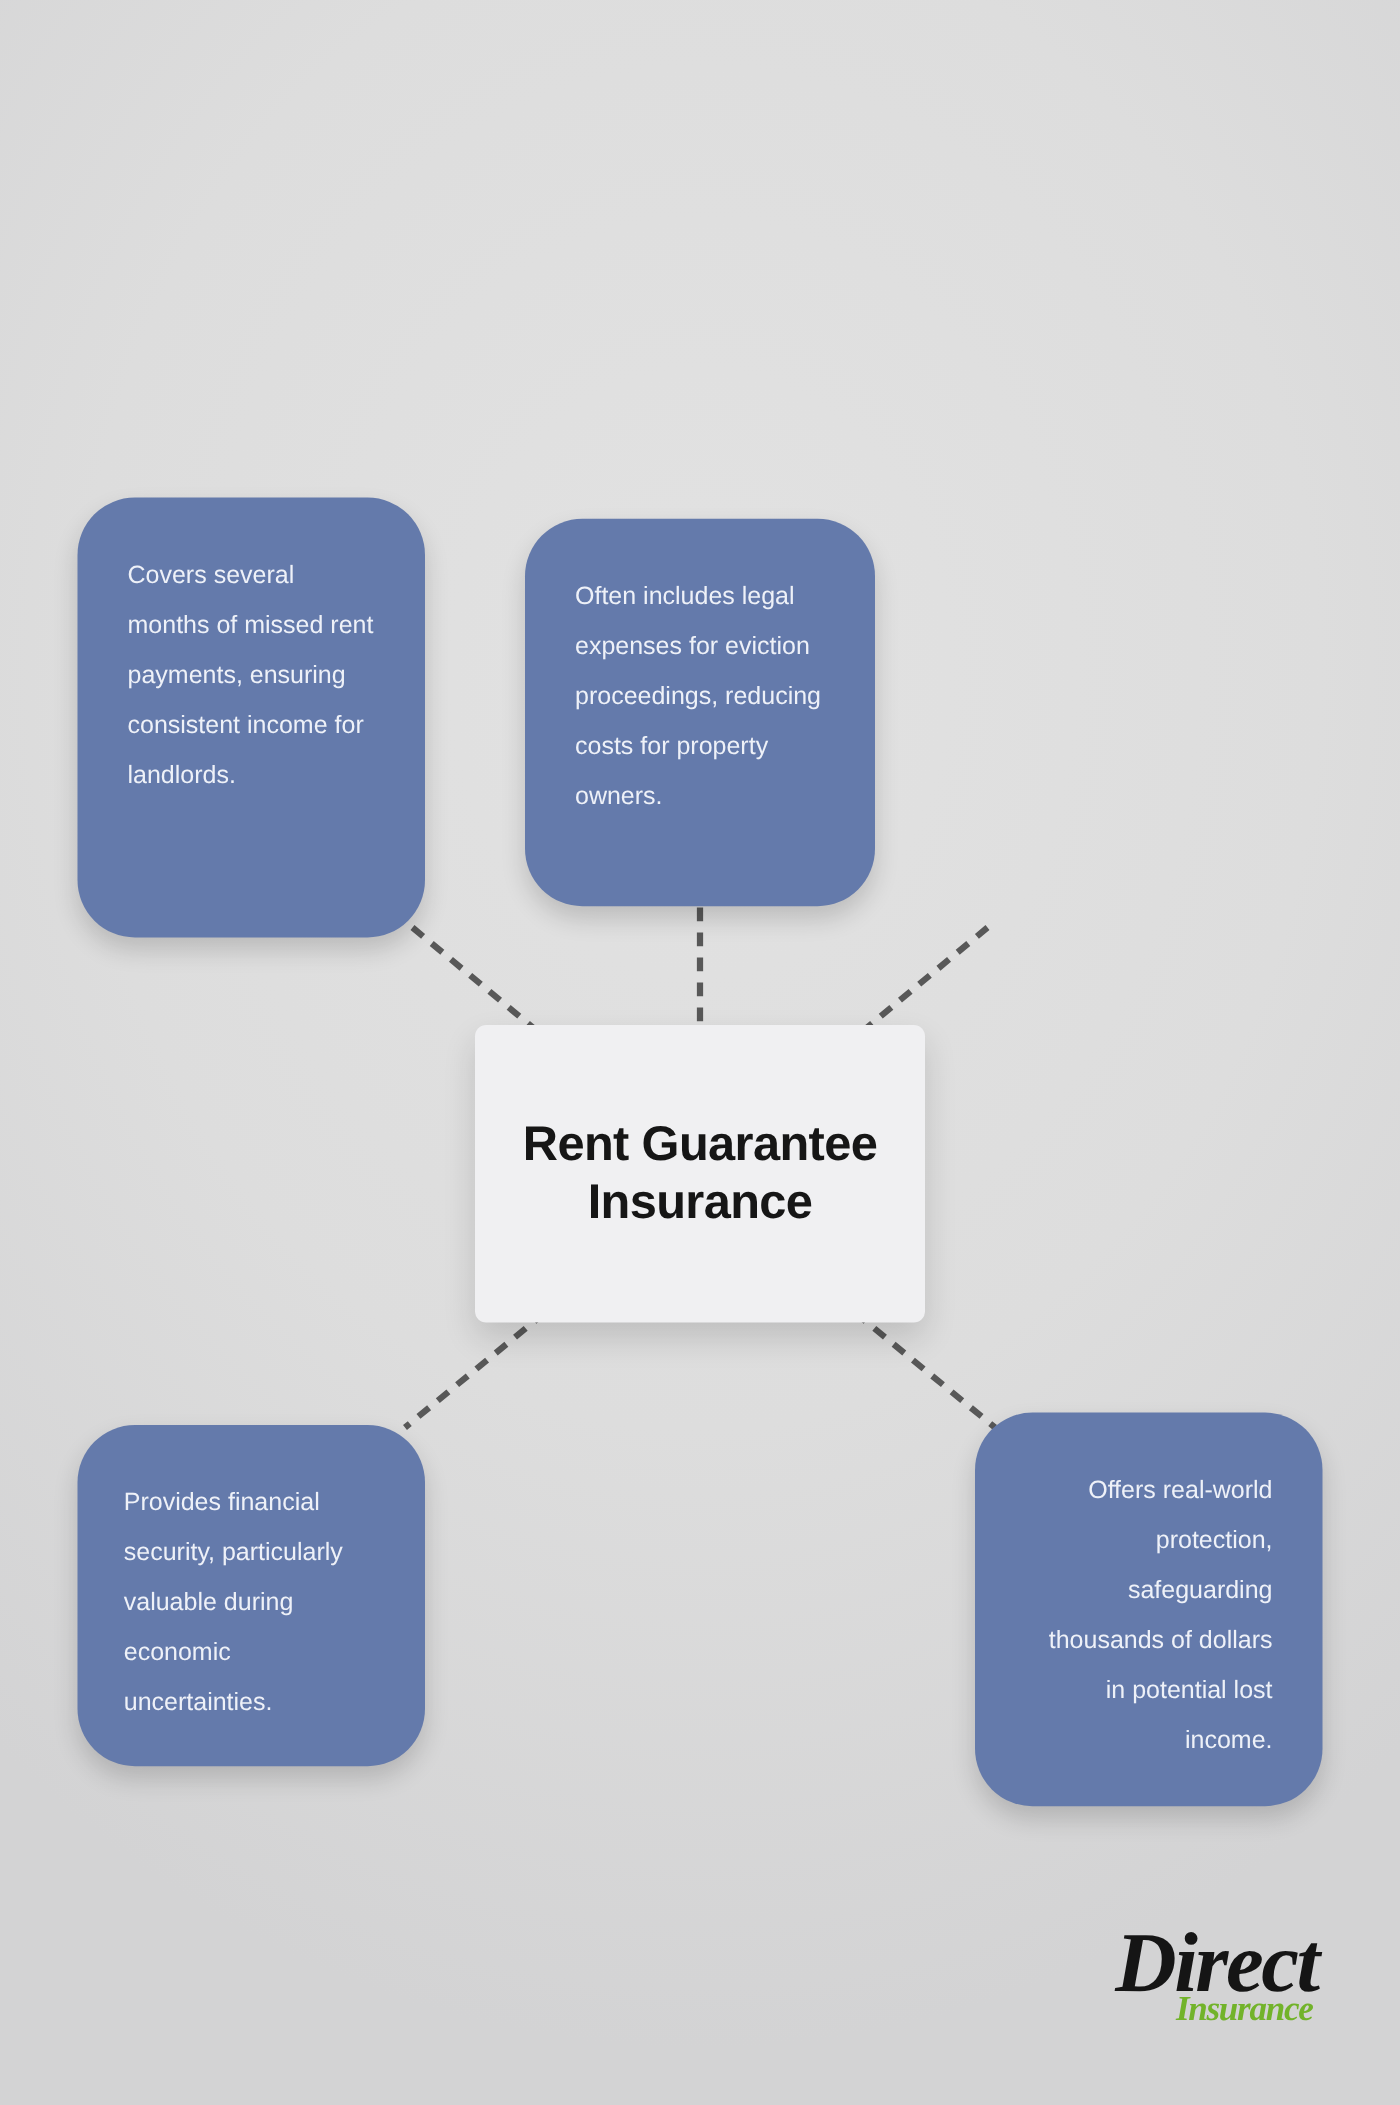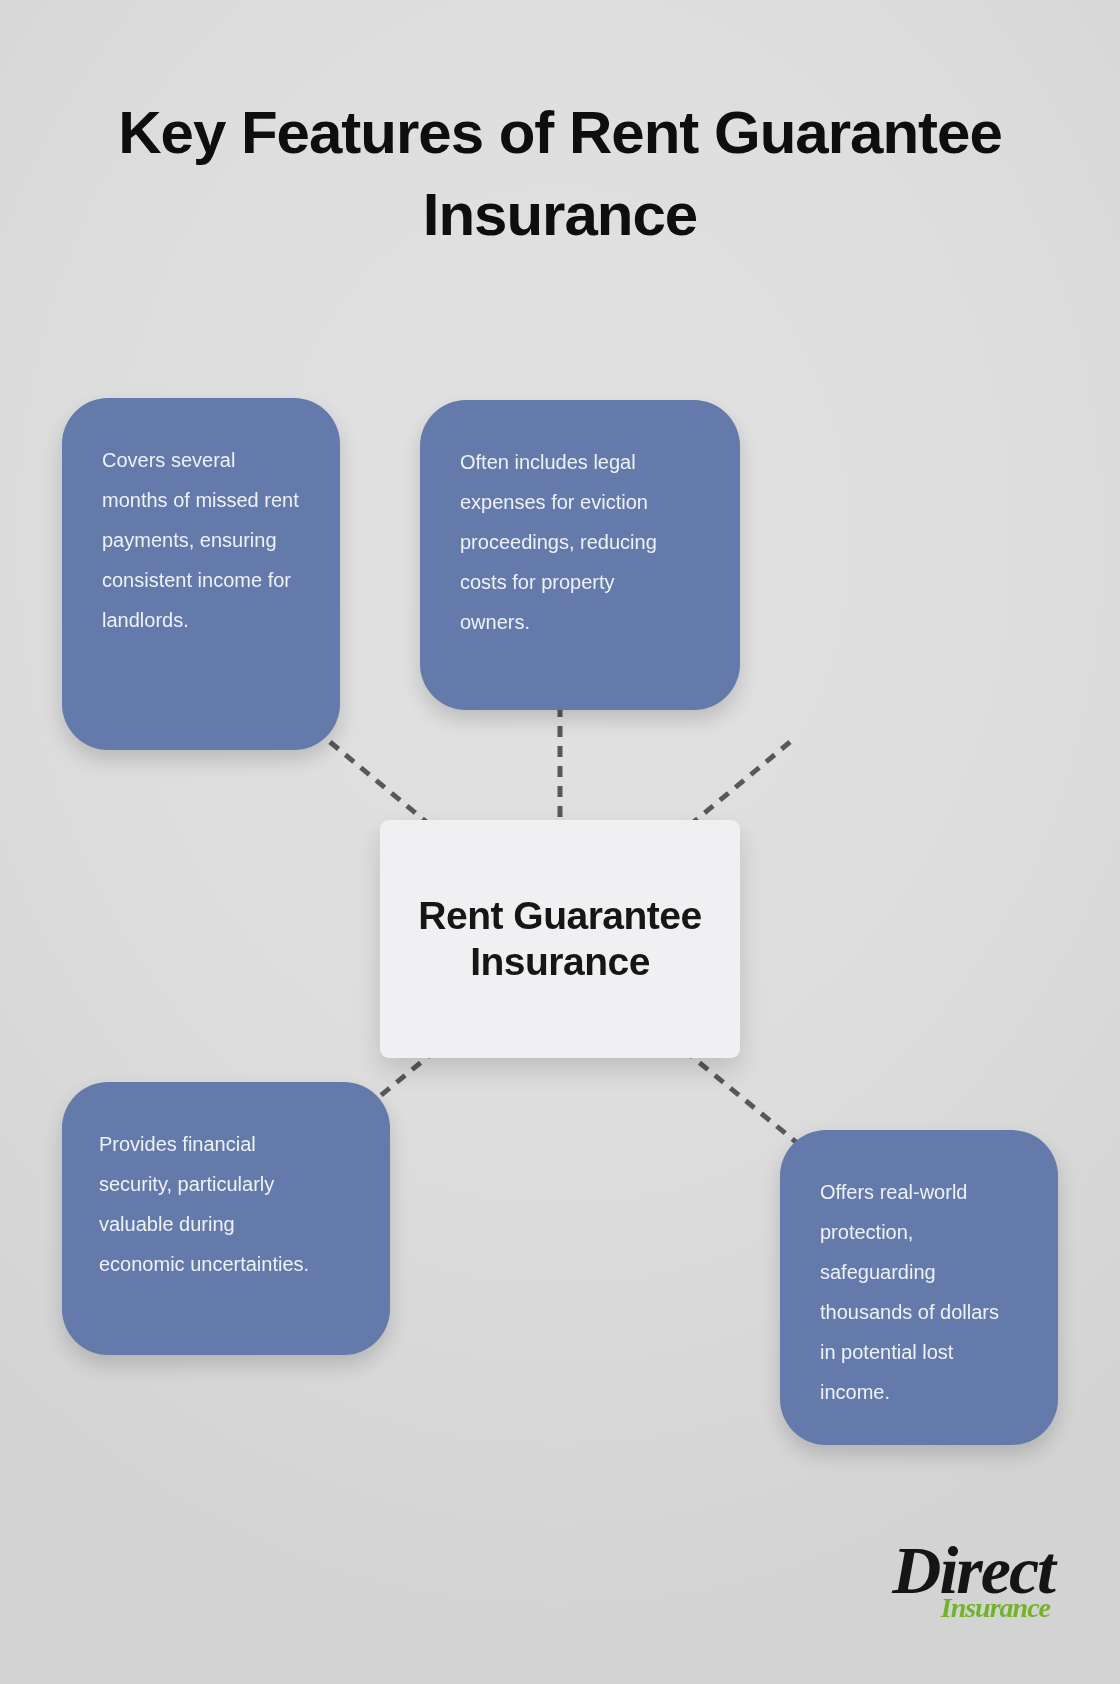--- a/index.html
+++ b/index.html
@@ -56,24 +56,24 @@
     padding: 26px 24px 0 24px;
   }
   .feature p {
     margin: 16px;
     font-size: 20px;
     line-height: 40px;
     font-weight: 400;
     max-width: 222px;
   }
   .feature.top-left     { left: 62px;  top: 398px; width: 278px; height: 352px; }
-  .feature.top-middle   { left: 420px; top: 400px; width: 320px; height: 310px; }
+  .feature.top-middle   { left: 420px; top: 415px; width: 280px; height: 310px; }
   .feature.top-right    { left: 780px; top: 398px; width: 278px; height: 350px; }
-  .feature.bottom-left  { left: 62px;  top: 1082px; width: 328px; height: 273px; padding-left: 21px; }
-  .feature.bottom-right { left: 780px; top: 1130px; width: 278px; height: 315px; }
+  .feature.bottom-left  { left: 62px;  top: 1140px; width: 278px; height: 273px; padding-left: 21px; }
+  .feature.bottom-right { left: 780px; top: 1130px; width: 278px; height: 315px; text-align: right; }
   .center-node {
     position: absolute;
     left: 380px;
     top: 820px;
     width: 360px;
     height: 238px;
     background: var(--center-box, #f0f0f2);
     border-radius: 9px;
     box-shadow: 0 12px 26px rgba(0,0,0,0.14);
     display: flex;
@@ -115,21 +115,20 @@
     margin-top: -2px;
     padding-right: 4px;
     color: var(--logo-secondary, #72b32a);
   }
 </style>
 </head>
 <body>
 
 <div class="canvas">
 
-  <h1 class="page-title">Key Features of Rent Guarantee Insurance</h1>
 
   <svg class="connectors" viewBox="0 0 1120 1684" xmlns="http://www.w3.org/2000/svg">
     <line x1="330" y1="742" x2="448" y2="840"></line>
     <line x1="560" y1="706" x2="560" y2="830"></line>
     <line x1="790" y1="742" x2="672" y2="840"></line>
     <line x1="436" y1="1050" x2="324" y2="1142"></line>
     <line x1="684" y1="1050" x2="796" y2="1142"></line>
   </svg>
 
   <div class="feature top-left">

